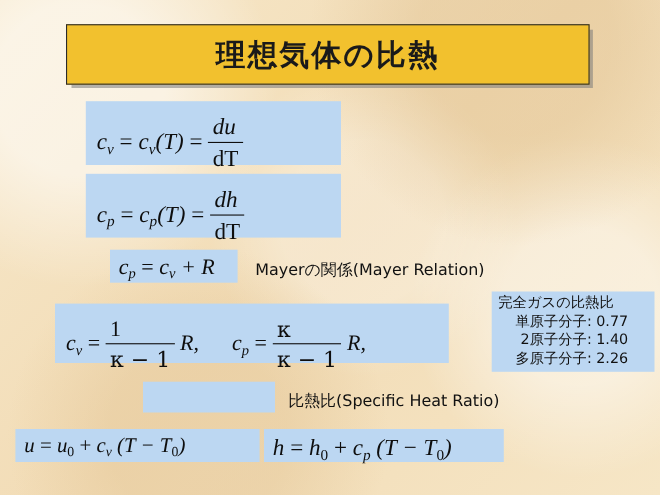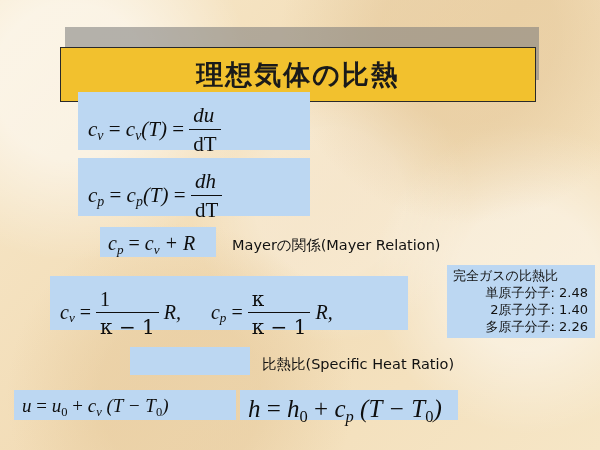--- a/index.html
+++ b/index.html
@@ -41,21 +41,20 @@
     position: absolute;
     left: 60px;
     top: 22px;
     width: 474px;
     height: 53px;
     background: #f2c12e;
     border: 1px solid #2a2a2a;
     display: flex;
     align-items: center;
     justify-content: center;
-    margin-top: 25px;
   }
   .title-text {
     font-family: "DejaVu Sans", sans-serif;
     font-size: 27px;
     font-weight: bold;
     color: #1a1a1a;
     letter-spacing: 2px;
     white-space: nowrap;
   }
 
@@ -114,21 +113,21 @@
     white-space: nowrap;
   }
 
   
   .ratio-box {
     position: absolute;
     left: 447px;
     top: 265px;
     width: 148px;
     background: #bcd7f2;
-    padding: 2px 3px 3px 6px;
+    padding: 2px 20px 3px 6px;
     box-sizing: border-box;
   }
   .ratio-box div {
     font-family: "DejaVu Sans", sans-serif;
     font-size: 13px;
     color: #111;
     line-height: 17px;
     white-space: nowrap;
   }
   .ratio-box .r-title { text-align: left; }
@@ -173,21 +172,21 @@
     <span class="it">c</span><span class="sub">p</span>
     <span>=</span>
     <span class="it">c</span><span class="sub">v</span>
     <span class="it">+ R</span>
   </div>
 
   <div class="anno" style="left:232px; top:236px;">Mayerの関係(Mayer Relation)</div>
 
   <div class="ratio-box">
     <div class="r-title">完全ガスの比熱比</div>
-    <div class="r-line">単原子分子: 2.48</div>
+    <div class="r-line">単原子分子: 0.77</div>
     <div class="r-line">2原子分子: 1.40</div>
     <div class="r-line">多原子分子: 2.26</div>
   </div>
 
   <div class="hl" style="left:50px; top:276px; width:358px; height:54px;"></div>
   <div class="eq" style="left:60px; top:288px; font-size:20px;">
     <span class="it">c</span><span class="sub">v</span>
     <span>=</span>
     <span class="frac plain">
       <span class="num">1</span>
@@ -212,21 +211,21 @@
   <div class="eq" style="left:22px; top:395px; font-size:19px;">
     <span class="it">u</span>
     <span>=</span>
     <span class="it">u</span><span class="subn">0</span>
     <span>+</span>
     <span class="it">c</span><span class="sub">v</span>
     <span class="it">(T − T</span><span class="subn">0</span><span class="it">)</span>
   </div>
 
   <div class="hl" style="left:240px; top:390px; width:218px; height:30px;"></div>
-  <div class="eq" style="left:248px; top:395px; font-size:25px;">
+  <div class="eq" style="left:248px; top:395px; font-size:21px;">
     <span class="it">h</span>
     <span>=</span>
     <span class="it">h</span><span class="subn">0</span>
     <span>+</span>
     <span class="it">c</span><span class="sub">p</span>
     <span class="it">(T − T</span><span class="subn">0</span><span class="it">)</span>
   </div>
 
 </div>
 

